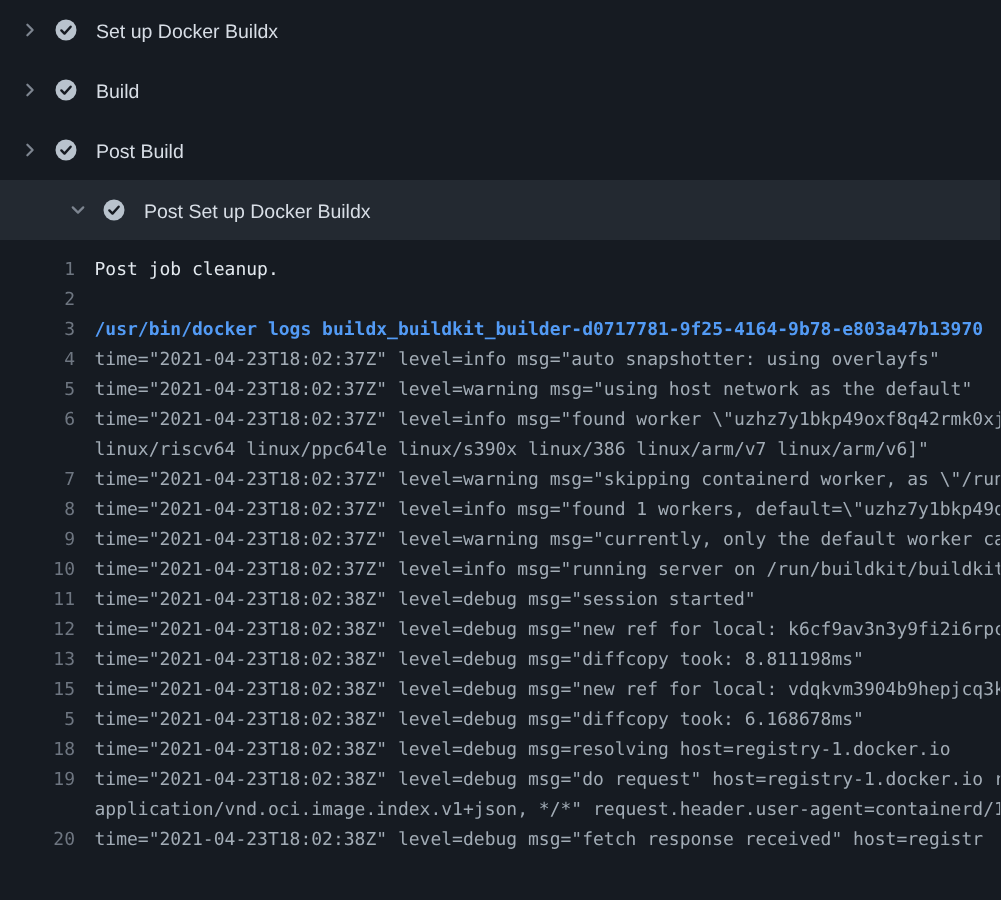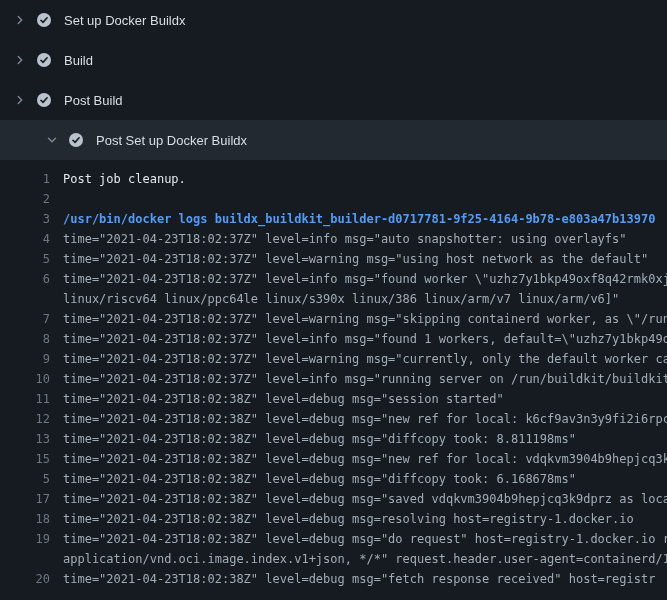--- a/index.html
+++ b/index.html
@@ -139,19 +139,18 @@
       <div class="log-line type-log"><span class="ln"></span><span class="lt">linux/riscv64 linux/ppc64le linux/s390x linux/386 linux/arm/v7 linux/arm/v6]"</span></div>
       <div class="log-line type-log"><span class="ln">7</span><span class="lt">time="2021-04-23T18:02:37Z" level=warning msg="skipping containerd worker, as \"/run</span></div>
       <div class="log-line type-log"><span class="ln">8</span><span class="lt">time="2021-04-23T18:02:37Z" level=info msg="found 1 workers, default=\"uzhz7y1bkp49o</span></div>
       <div class="log-line type-log"><span class="ln">9</span><span class="lt">time="2021-04-23T18:02:37Z" level=warning msg="currently, only the default worker ca</span></div>
       <div class="log-line type-log"><span class="ln">10</span><span class="lt">time="2021-04-23T18:02:37Z" level=info msg="running server on /run/buildkit/buildkit</span></div>
       <div class="log-line type-log"><span class="ln">11</span><span class="lt">time="2021-04-23T18:02:38Z" level=debug msg="session started"</span></div>
       <div class="log-line type-log"><span class="ln">12</span><span class="lt">time="2021-04-23T18:02:38Z" level=debug msg="new ref for local: k6cf9av3n3y9fi2i6rpc</span></div>
       <div class="log-line type-log"><span class="ln">13</span><span class="lt">time="2021-04-23T18:02:38Z" level=debug msg="diffcopy took: 8.811198ms"</span></div>
       <div class="log-line type-log"><span class="ln">15</span><span class="lt">time="2021-04-23T18:02:38Z" level=debug msg="new ref for local: vdqkvm3904b9hepjcq3k</span></div>
       <div class="log-line type-log"><span class="ln">5</span><span class="lt">time="2021-04-23T18:02:38Z" level=debug msg="diffcopy took: 6.168678ms"</span></div>
-      <div class="log-line type-log"><span class="ln">17</span><span class="lt">time="2021-04-23T18:02:38Z" level=debug msg="saved vdqkvm3904b9hepjcq3k9dprz as loca</span></div>
       <div class="log-line type-log"><span class="ln">18</span><span class="lt">time="2021-04-23T18:02:38Z" level=debug msg=resolving host=registry-1.docker.io</span></div>
       <div class="log-line type-log"><span class="ln">19</span><span class="lt">time="2021-04-23T18:02:38Z" level=debug msg="do request" host=registry-1.docker.io r</span></div>
       <div class="log-line type-log"><span class="ln"></span><span class="lt">application/vnd.oci.image.index.v1+json, */*" request.header.user-agent=containerd/1.4</span></div>
       <div class="log-line type-log"><span class="ln">20</span><span class="lt">time="2021-04-23T18:02:38Z" level=debug msg="fetch response received" host=registr</span></div>
     </div>
 </div>
 
 </body></html>

